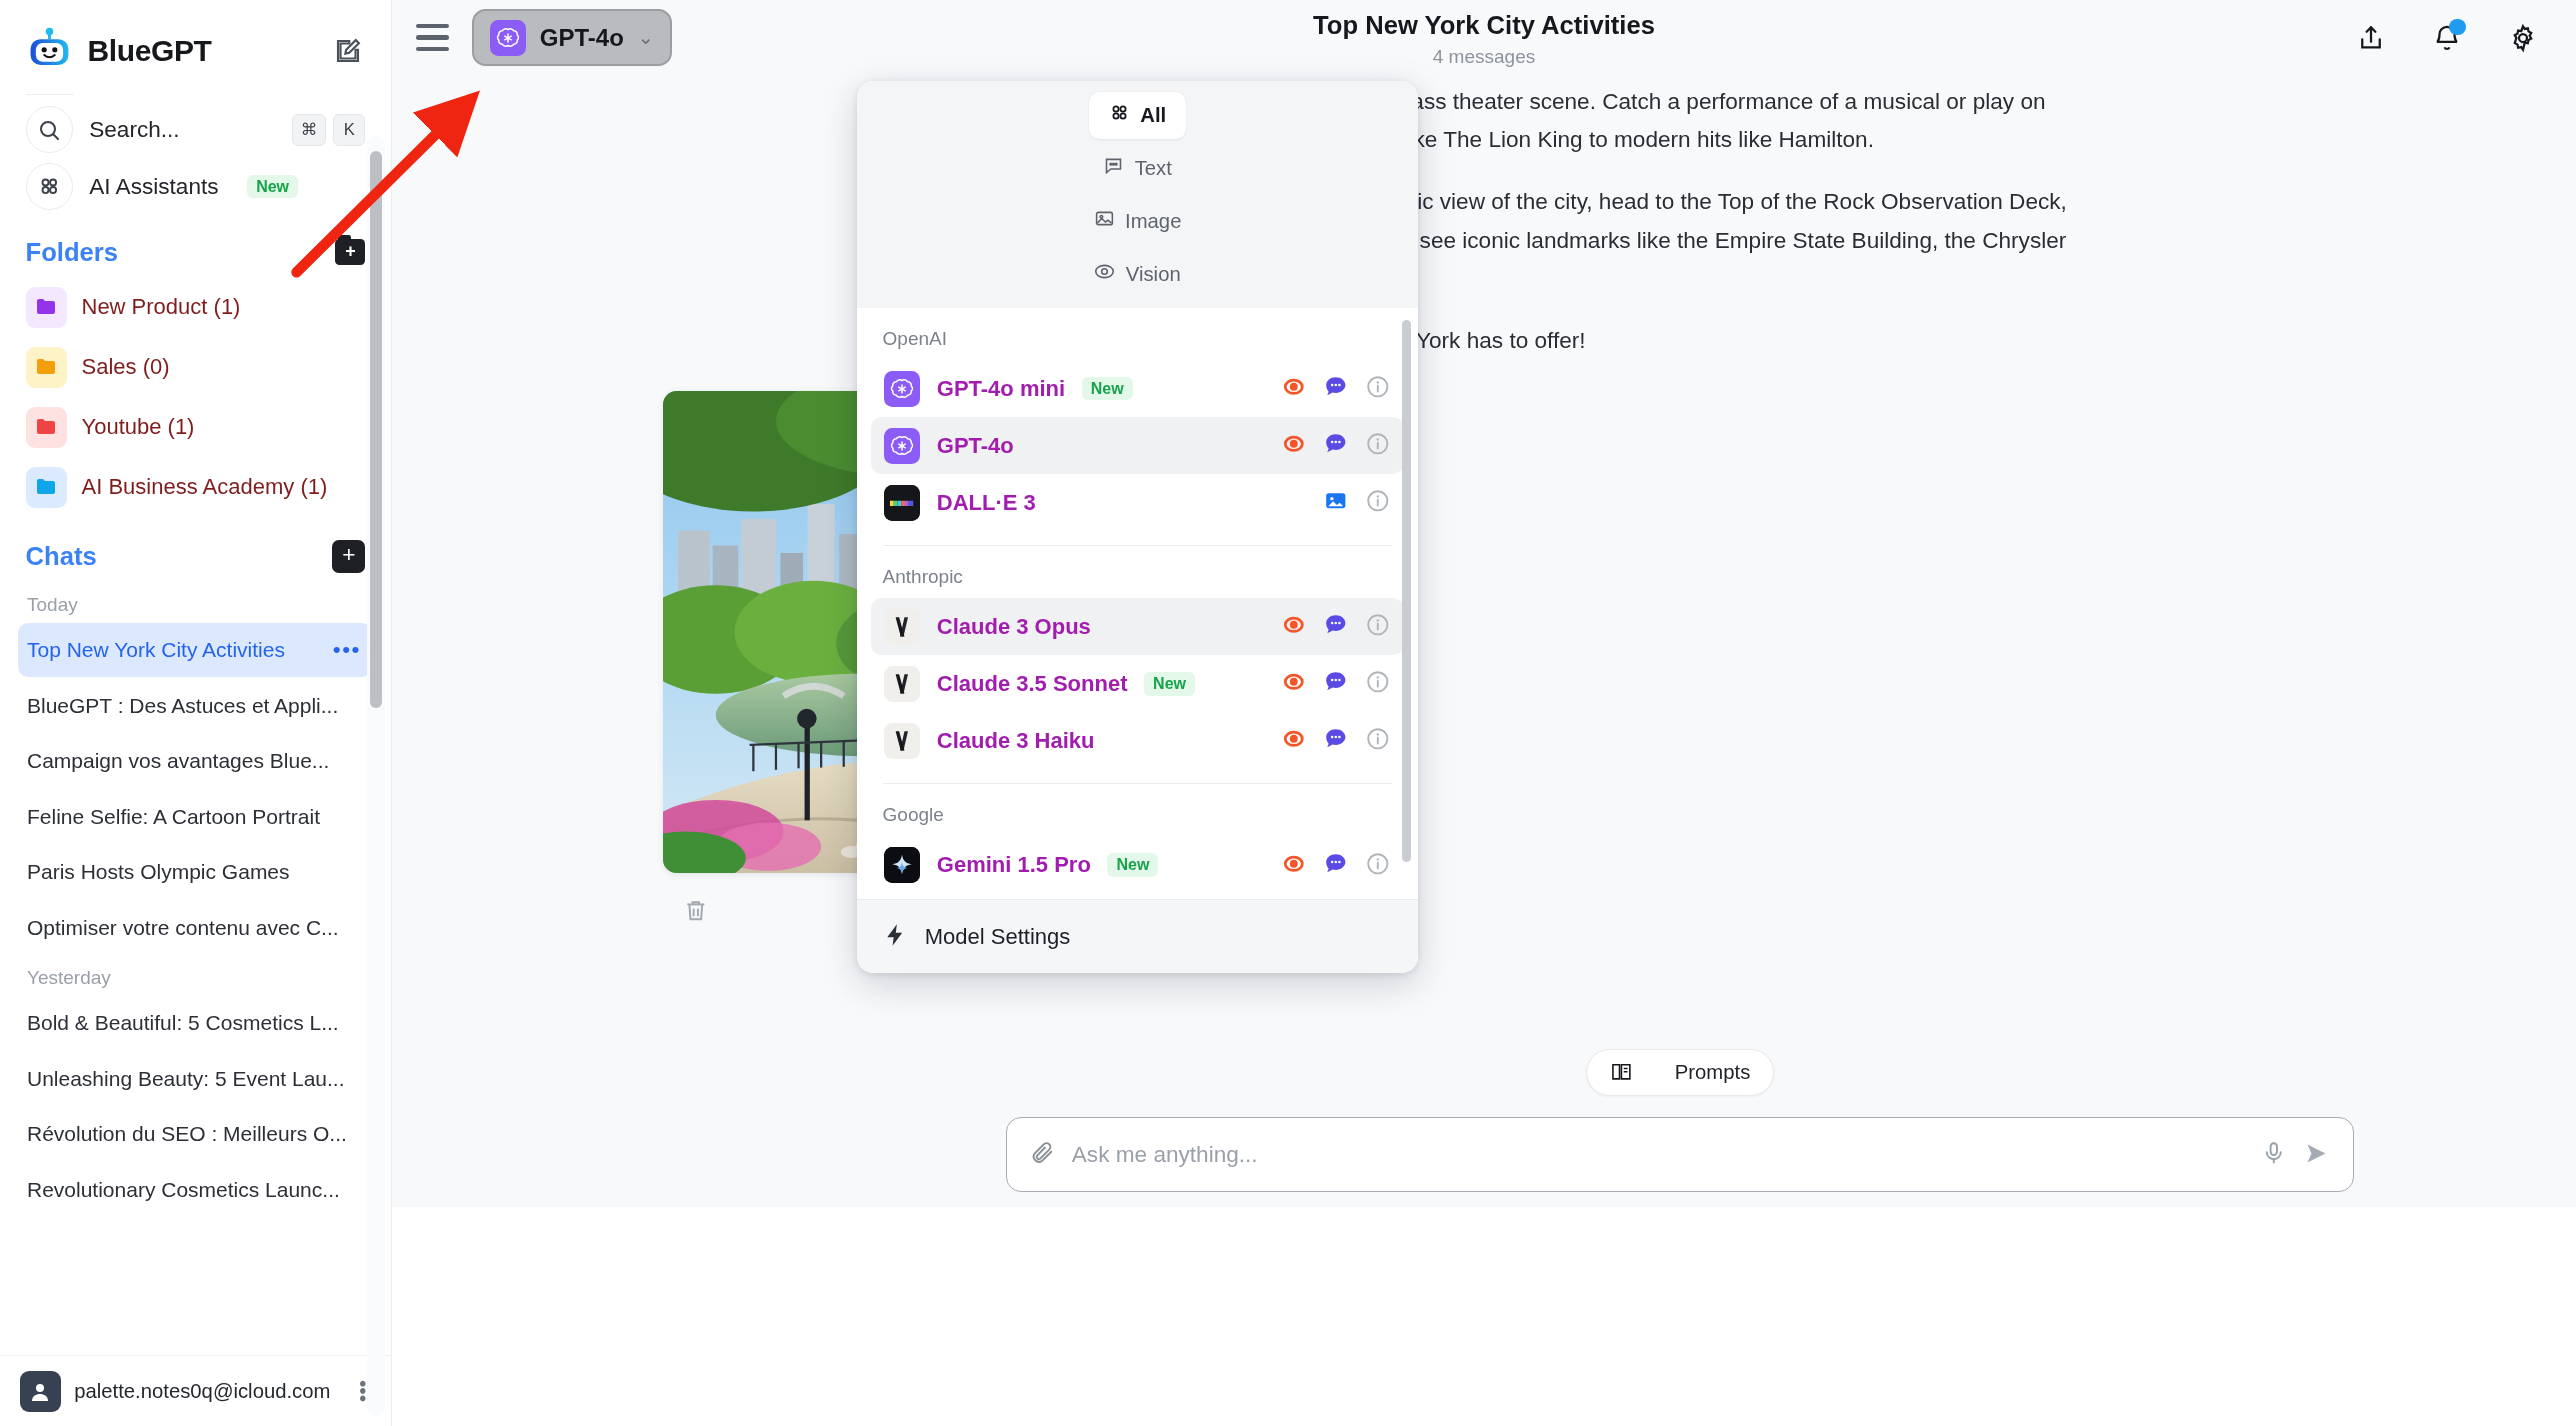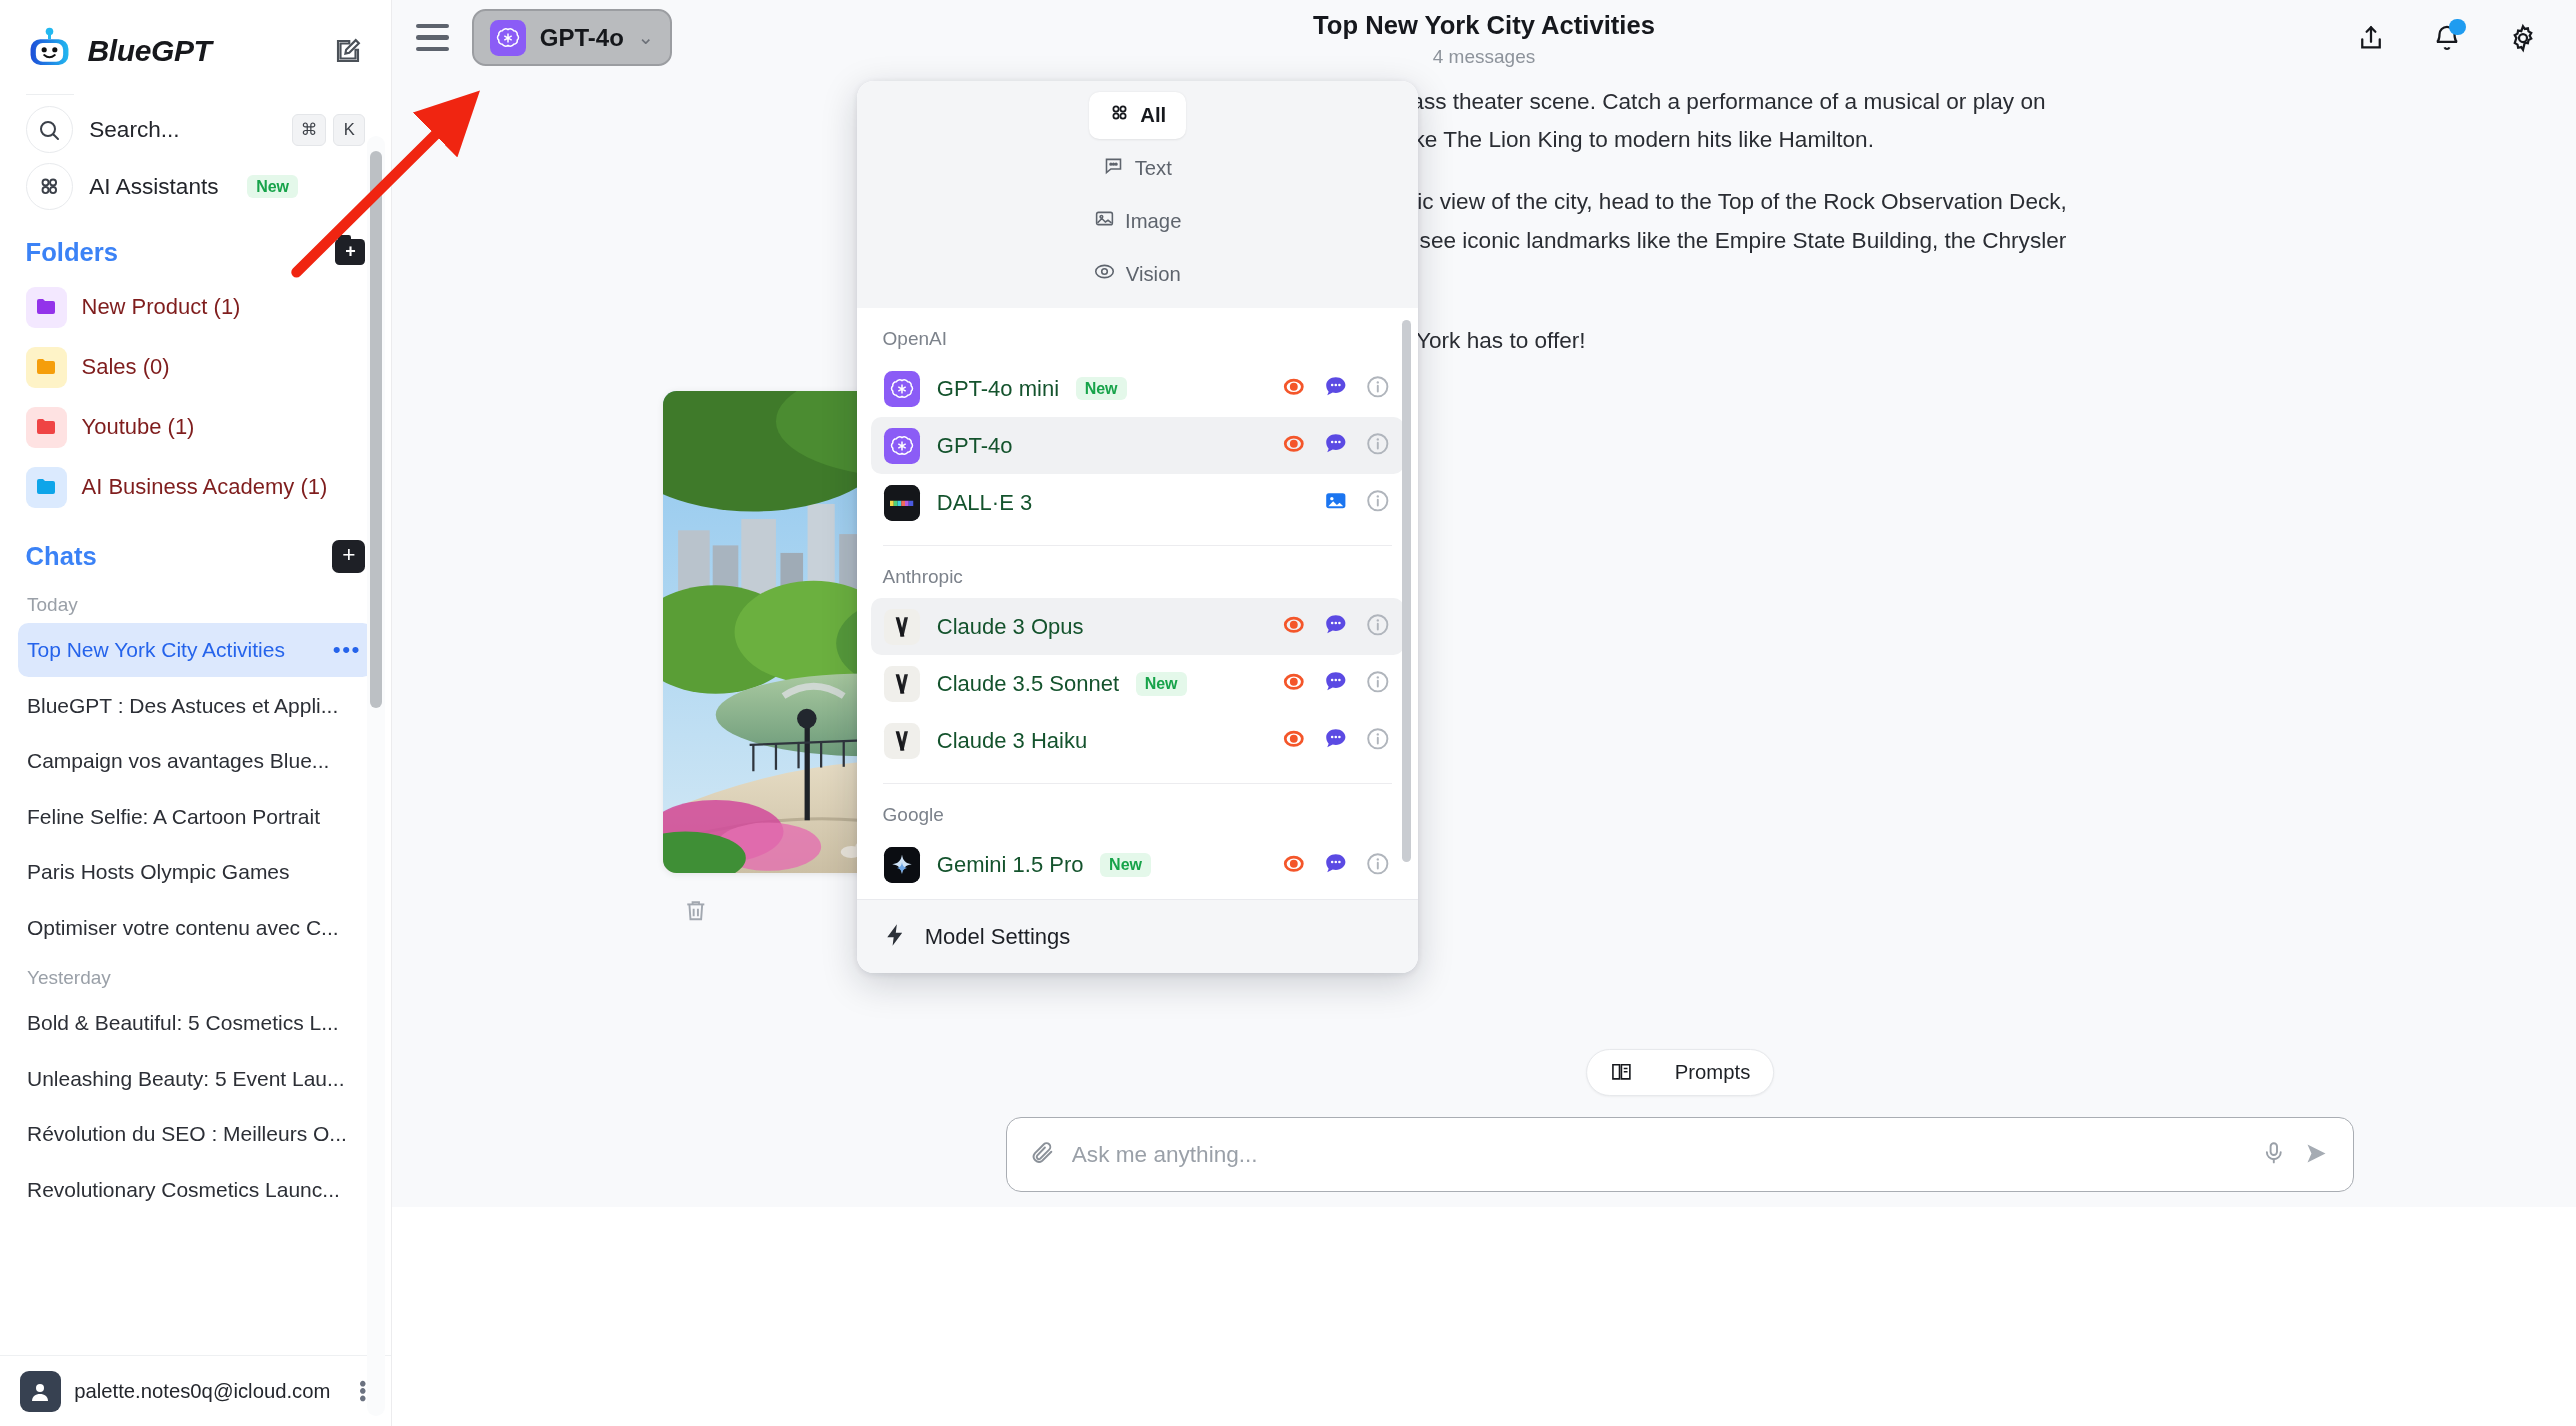--- a/index.html
+++ b/index.html
@@ -16,21 +16,21 @@
     width: 392px; height: 1427px;
     background: #ffffff;
     border-right: 1.5px solid #ececee;
     display: flex; flex-direction: column;
     position: relative; flex: 0 0 392px;
   }
   .sb-top { padding: 18px 25.6px 0 25.6px; }
   .brand-row { display: flex; align-items: center; justify-content: space-between; height: 65px; }
   .brand-left { display: flex; align-items: center; gap: 15px; }
   .bot-logo { width: 47px; height: 47px; position: relative; }
-  .brand-name { font-size: 30px; font-weight: 700; color: #17181c; letter-spacing: -0.4px; font-style: italic; }
+  .brand-name { font-size: 30px; font-weight: 700; color: #17181c; letter-spacing: -0.4px; }
   .edit-btn { width: 35px; height: 35px; display: flex; align-items: center; justify-content: center; cursor: pointer; }
 
   .sb-divider { height: 1.5px; background: #eceef0; margin: 10.5px 0 6px 0; width: 48px; }
 
   .nav-row { display: flex; align-items: center; gap: 16.6px; height: 57px; cursor: pointer; border-radius: 9px; }
   .nav-circle {
     width: 47px; height: 47px; border-radius: 50%;
     border: 1.5px solid #e8eaed; background: #fff;
     display: flex; align-items: center; justify-content: center; flex: 0 0 47px;
   }
@@ -168,21 +168,21 @@
   .dd-tab.active { background: #fff; color: #16181d; font-weight: 600; box-shadow: 0 0.8px 2.3px rgba(0,0,0,.08); }
 
   .dd-scroll { position: relative; max-height: 595px; overflow: hidden; padding: 0 0 6px 0; }
   .dd-group-label { font-size: 19px; color: #7c828b; padding: 19.6px 25.6px 10.5px 25.6px; }
   .dd-item {
     display: flex; align-items: center; gap: 16.6px; margin: 0 13.6px;
     padding: 10.5px 13.6px; border-radius: 10.5px; cursor: pointer; height: 57px;
   }
   .dd-item.selected { background: #f0f1f3; }
   .dd-icon { width: 36px; height: 36px; border-radius: 8.3px; display:flex; align-items:center; justify-content:center; flex:0 0 36px; overflow:hidden; }
-  .dd-name { font-size: 22px; color: #14532d; font-weight: 400; white-space: nowrap; }
+  .dd-name { font-size: 22px; color: #a21caf; font-weight: 700; white-space: nowrap; }
   .dd-caps { margin-left: auto; display: flex; align-items: center; gap: 16.6px; }
   .dd-sep { height: 1.5px; background: #ececef; margin: 13.6px 25.6px 0 25.6px; }
 
   .dd-inner-scroll { position: absolute; right: 7.5px; top: 12px; width: 9px; height: 542px; background: #c9ccd1; border-radius: 4.5px; }
 
   .dd-footer {
     background: #f5f6f8; border-top: 0.8px solid #e9eaee;
     display: flex; align-items: center; gap: 16.6px; padding: 19.6px 25.6px; cursor: pointer;
   }
   .dd-footer-label { font-size: 22px; color: #1c1f25; font-weight: 500; }

